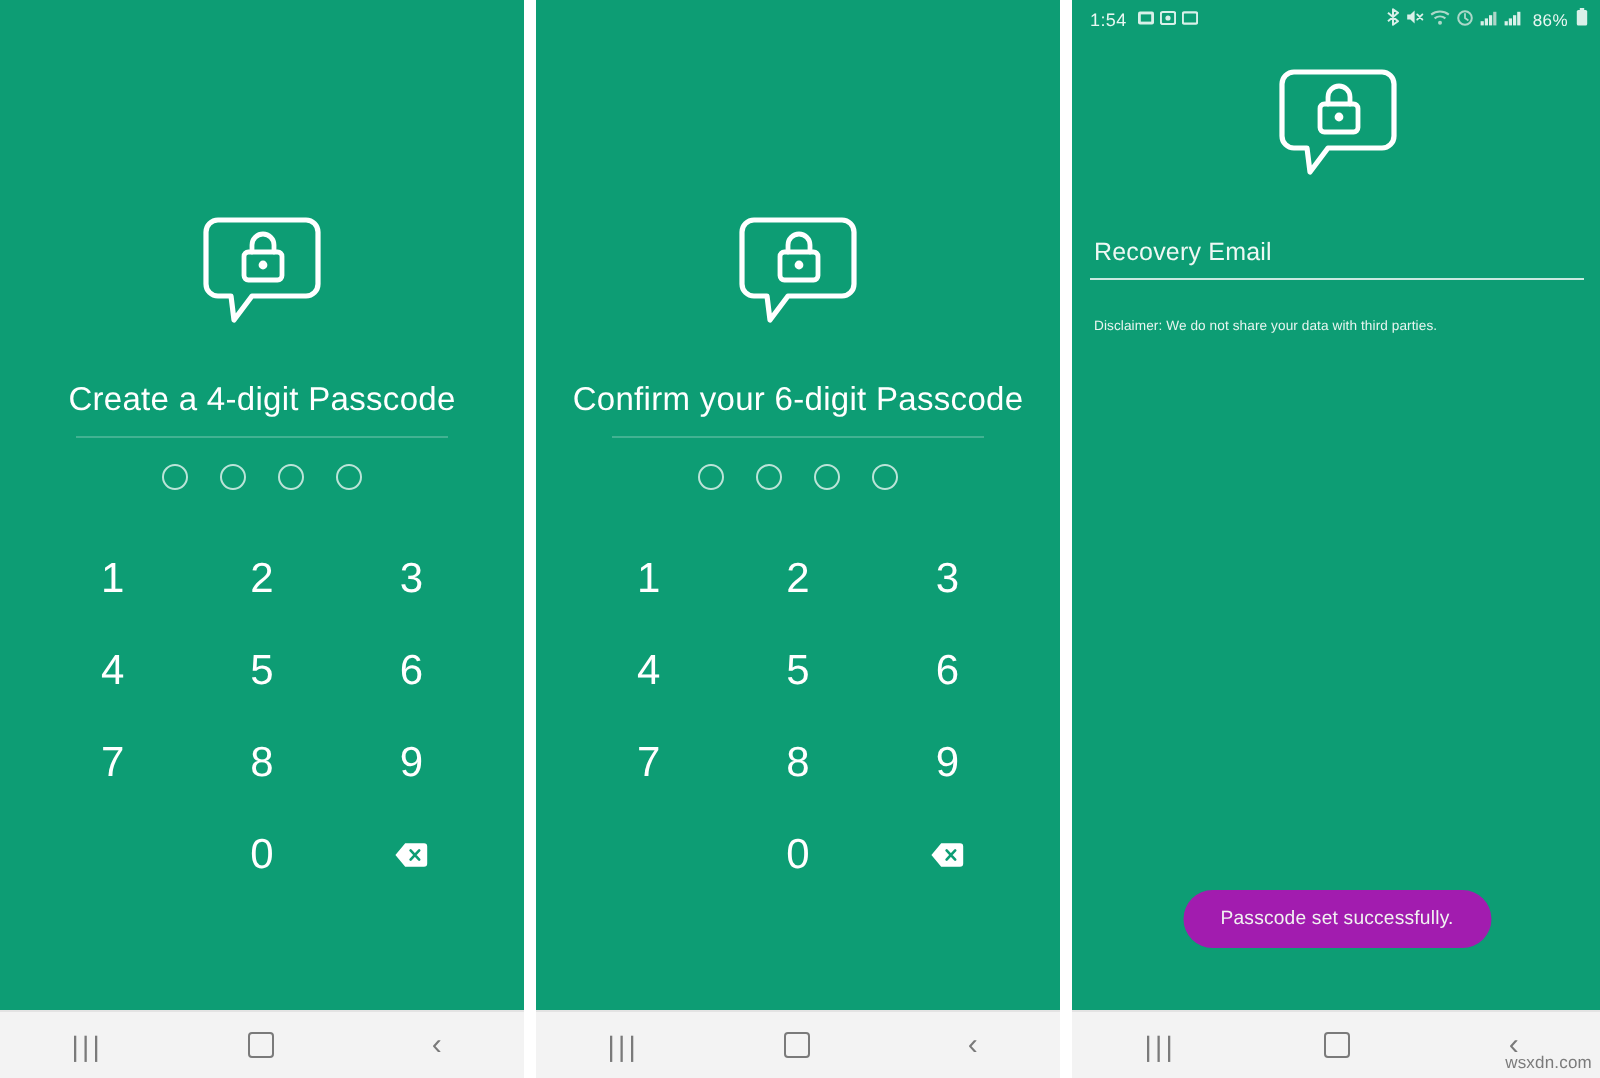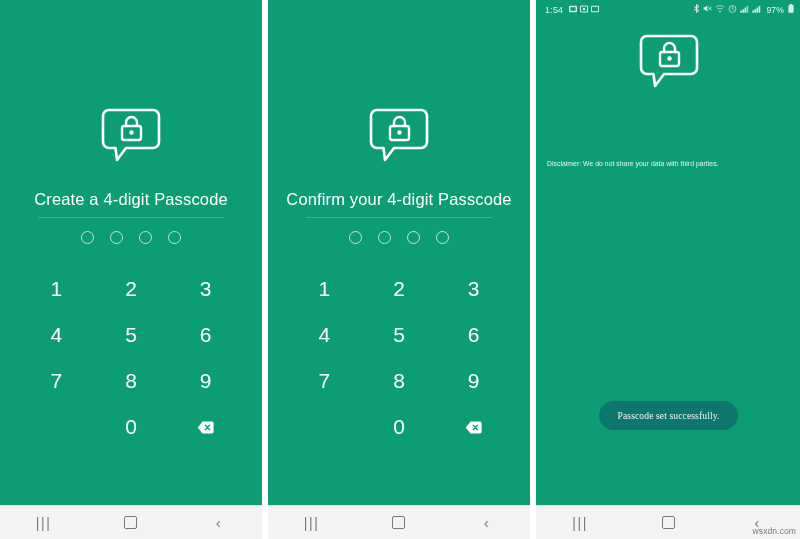--- a/index.html
+++ b/index.html
@@ -165,29 +165,28 @@
     font-size: 9.5px;
     font-weight: 700;
     letter-spacing: .7px;
     cursor: pointer;
   }
 
   .toast {
     position: absolute;
     left: 50%;
     transform: translateX(-50%);
-    top: 382px;
-    background: #0f766e;
+    top: 426px;
+    background: #a21caf;
     color: #f2f2f2;
     font-size: 9.6px;
     letter-spacing: .1px;
     padding: 9px 19px;
     border-radius: 17px;
     white-space: nowrap;
-    font-family: Liberation Serif, serif;
   }
 
   
   .navbar {
     position: absolute;
     left: 0; right: 0; bottom: 0;
     height: 34px;
     background: #f3f3f3;
     border-top: 1px solid #e3e3e3;
     display: flex;
@@ -295,21 +294,21 @@
 
       <div class="lock-icon">
         <svg width="62" height="56" viewBox="0 0 62 56" fill="none">
           <path d="M9 3 H53 A6 6 0 0 1 59 9 V35 A6 6 0 0 1 53 41 H26 L17 53 L15.5 41 H9 A6 6 0 0 1 3 35 V9 A6 6 0 0 1 9 3 Z" stroke="#ffffff" stroke-width="2.6" stroke-linejoin="round" stroke-linecap="round" fill="none"></path>
           <rect x="22" y="19" width="19" height="14" rx="2.2" stroke="#ffffff" stroke-width="2.4" fill="none"></rect>
           <path d="M26 19 V15.5 A5.5 5.5 0 0 1 37 15.5 V19" stroke="#ffffff" stroke-width="2.4" fill="none" stroke-linecap="round"></path>
           <circle cx="31.5" cy="25.5" r="2.2" fill="#ffffff"></circle>
         </svg>
       </div>
 
-      <div class="pass-title">Confirm your 4-digit Passcode</div>
+      <div class="pass-title">Confirm your 6-digit Passcode</div>
       <div class="title-rule"></div>
 
       <div class="dots">
         <span class="dot"></span>
         <span class="dot"></span>
         <span class="dot"></span>
         <span class="dot"></span>
       </div>
 
       <div class="keypad">
@@ -407,41 +406,44 @@
             </svg>
         </span>
         <span class="sb-ico">
           <svg width="9" height="8" viewBox="0 0 9 8">
               <rect x="0.3" y="5.6" width="1.6" height="2.1" fill="#e9f7f2"></rect>
               <rect x="2.4" y="4.2" width="1.6" height="3.5" fill="#e9f7f2"></rect>
               <rect x="4.5" y="2.6" width="1.6" height="5.1" fill="#e9f7f2"></rect>
               <rect x="6.6" y="0.9" width="1.6" height="6.8" fill="#e9f7f2"></rect>
             </svg>
         </span>
-        <span class="sb-pct">97%</span>
+        <span class="sb-pct">86%</span>
         <span class="sb-ico">
           <svg width="6" height="9" viewBox="0 0 6 9">
               <rect x="1.9" y="0" width="2.2" height="1" fill="#e9f7f2"></rect>
               <rect x="0.4" y="1" width="5.2" height="7.8" rx="0.8" fill="#e9f7f2"></rect>
             </svg>
         </span>
       </div>
     </div>
 
     <div class="p3-body">
 
       <div class="p3-lock">
         <svg width="62" height="56" viewBox="0 0 62 56" fill="none">
           <path d="M9 3 H53 A6 6 0 0 1 59 9 V35 A6 6 0 0 1 53 41 H26 L17 53 L15.5 41 H9 A6 6 0 0 1 3 35 V9 A6 6 0 0 1 9 3 Z" stroke="#ffffff" stroke-width="2.6" stroke-linejoin="round" stroke-linecap="round" fill="none"></path>
           <rect x="22" y="19" width="19" height="14" rx="2.2" stroke="#ffffff" stroke-width="2.4" fill="none"></rect>
           <path d="M26 19 V15.5 A5.5 5.5 0 0 1 37 15.5 V19" stroke="#ffffff" stroke-width="2.4" fill="none" stroke-linecap="round"></path>
           <circle cx="31.5" cy="25.5" r="2.2" fill="#ffffff"></circle>
         </svg>
       </div>
 
+      <div class="field-wrap">
+        <input class="field-input" type="text" placeholder="Recovery Email" style="">
+      </div>
 
       <div class="disclaimer">Disclaimer: We do not share your data with third parties.</div>
 
 
 
       <div class="toast">Passcode set successfully.</div>
     </div>
 
     <div class="navbar">
       <div class="nav-btn">

